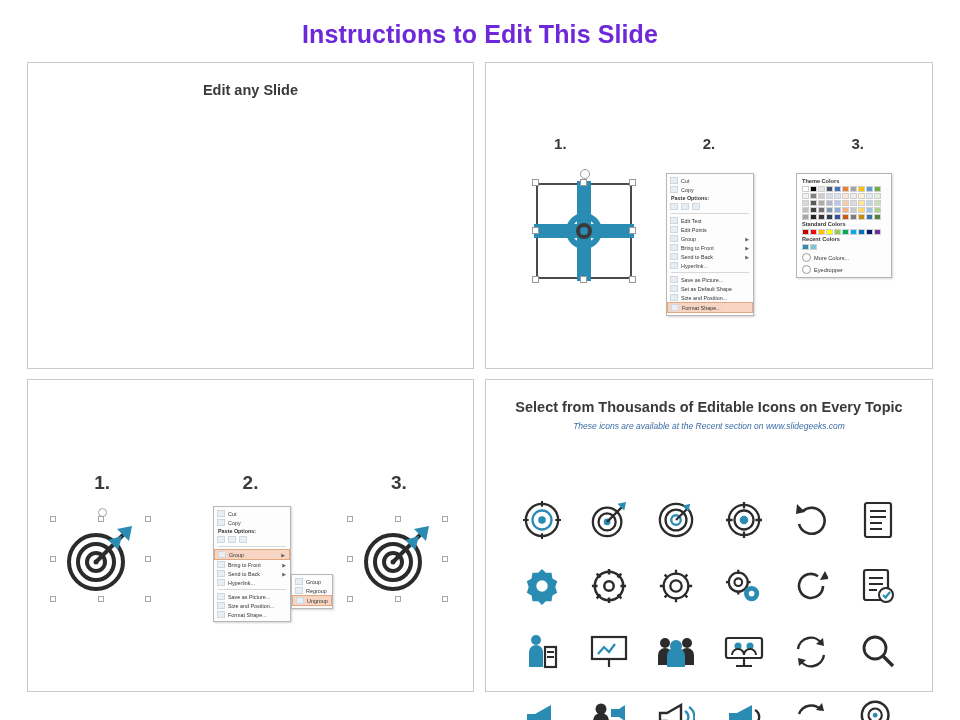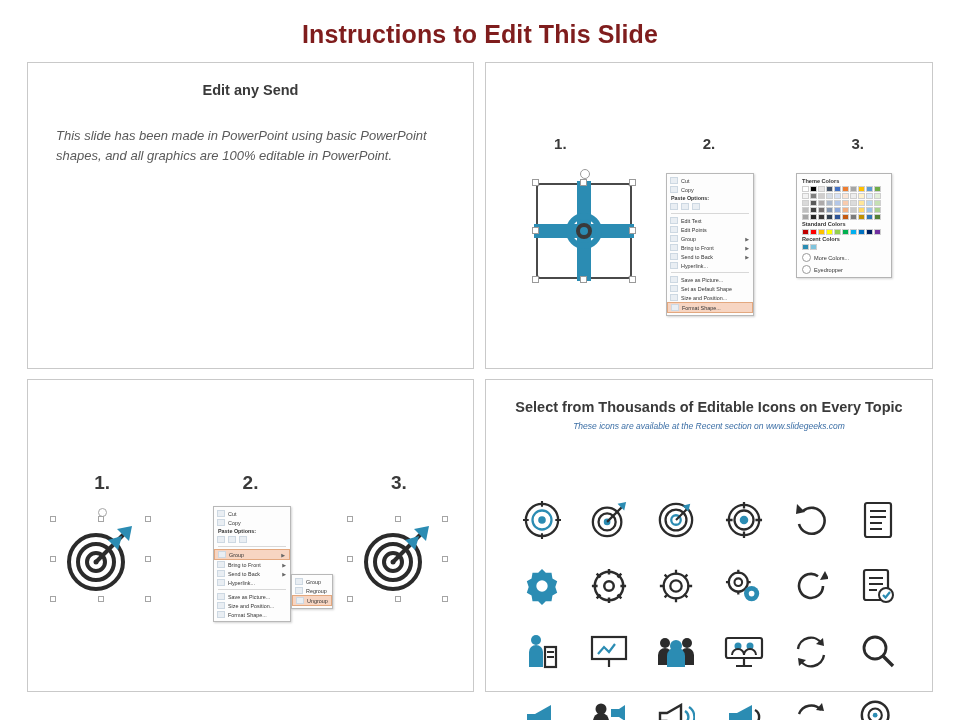--- a/index.html
+++ b/index.html
@@ -18,21 +18,21 @@
   .slide {
     position: absolute;
     left: 0; top: 0;
     width: 960px; height: 720px;
     background: #fff;
   }
   .slide-title {
     text-align: center;
     font-size: 25px;
     font-weight: bold;
-    color: #7f1d1d;
+    color: #6d28d9;
     padding-top: 20px;
     letter-spacing: 0.1px;
   }
   .grid {
     position: absolute;
     left: 27px;
     top: 62px;
     width: 906px;
     height: 630px;
   }
@@ -246,22 +246,21 @@
 </head>
 <body>
 
 <div class="slide">
 
   <div class="slide-title">Instructions to Edit This Slide</div>
 
   <div class="grid">
 
     <div class="panel panel-tl">
-      <div class="panel-heading">Edit any Send</div>
-      <div class="body-text">This slide has been made in PowerPoint using basic PowerPoint shapes, and all graphics are 100% editable in PowerPoint.</div>
+      <div class="panel-heading">Edit any Slide</div>
     </div>
 
     <div class="panel panel-tr">
 
       <div class="steps-row" style="top:72px;">
         <div class="step-col">
           <div class="step-num">1.</div>
         </div>
         <div class="step-col">
           <div class="step-num">2.</div>

